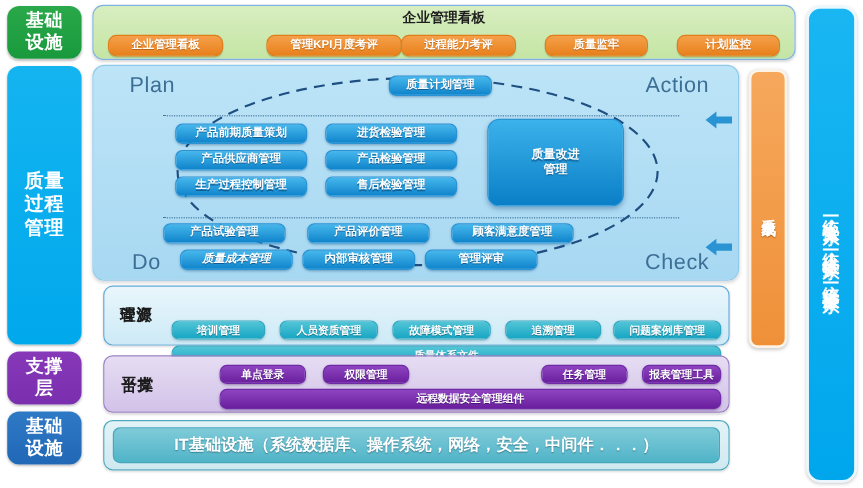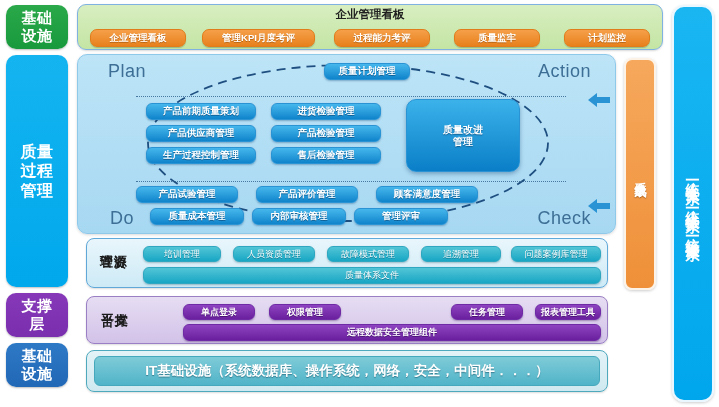--- a/index.html
+++ b/index.html
@@ -102,24 +102,25 @@
     box-shadow:0 1px 2px rgba(0,0,0,.14);
   }
   #res-label {
     position:absolute; left:5px; top:6px; width:42px; height:38px;
     font-size:13px; font-weight:bold; color:#1b1b1b;
     display:flex; flex-direction:row-reverse; justify-content:center;
     line-height:1.05; letter-spacing:0;
   }
   #res-label span { writing-mode:vertical-rl; text-orientation:upright; }
   .tealbtn {
-    height:16px; font-size:9px; border-radius:6px; font-weight:normal;
+    height:16px; font-size:9px; border-radius:6px; font-weight:bold;
     background:linear-gradient(180deg,#52c5d6,#18a6c4);
     border:1px solid #2fa7c0; box-shadow:0 1px 2px rgba(0,60,80,.3);
     text-shadow:0 1px 0 rgba(0,50,70,.45);
+    margin-top:21px;
   }
 
   
   #sup-band {
     position:absolute; left:86px; top:296px; width:522px; height:48px;
     border-radius:8px; border:1px solid #9a7fc4;
     background:linear-gradient(180deg,#e6ddf3,#d2c2e8);
     box-shadow:0 1px 2px rgba(0,0,0,.14);
   }
   #sup-label {
@@ -199,21 +200,21 @@
       <div>设施</div>
     </div>
   </div>
 
   <div id="rail-unified">统一安全体系，统一维护体系，统一标准体系</div>
 
   <div id="board-band">
     <div id="board-title">企业管理看板</div>
 
     <div class="pill orange-pill" style="left:12px;  width:96px;">企业管理看板</div>
-    <div class="pill orange-pill" style="left:124px; width:113px;">管理KPI月度考评</div>
+    <div class="pill orange-pill" style="left:144px; width:113px;">管理KPI月度考评</div>
     <div class="pill orange-pill" style="left:256px; width:96px;">过程能力考评</div>
     <div class="pill orange-pill" style="left:376px; width:86px;">质量监牢</div>
     <div class="pill orange-pill" style="left:486px; width:86px;">计划监控</div>
   </div>
 
   <div id="pdca-panel">
 
     <svg class="overlay" viewBox="0 0 539 180">
       <ellipse cx="270" cy="88" rx="200" ry="78" fill="none" stroke="#1e4f80" stroke-width="1.8" stroke-dasharray="9,6"></ellipse>
     </svg>
@@ -240,21 +241,21 @@
       <div>
         <div>质量改进</div>
         <div>管理</div>
       </div>
     </div>
 
     <div class="pill bluebtn" style="left:58px;  top:131px; width:102px;">产品试验管理</div>
     <div class="pill bluebtn" style="left:178px; top:131px; width:102px;">产品评价管理</div>
     <div class="pill bluebtn" style="left:298px; top:131px; width:102px;">顾客满意度管理</div>
 
-    <div class="pill bluebtn" style="left:72px;  top:153px; width:94px;">质量成本管理</div>
+    <div class="pill bluebtn" style="left:72px;  top:153px; width:94px;font-style:italic;">质量成本管理</div>
     <div class="pill bluebtn" style="left:174px; top:153px; width:94px;">内部审核管理</div>
     <div class="pill bluebtn" style="left:276px; top:153px; width:94px;">管理评审</div>
   </div>
 
   <svg class="arrow" style="left:586px; top:92px;" viewBox="0 0 26 16">
     <path d="M2 8 L11 1 L11 5 L24 5 L24 11 L11 11 L11 15 Z" fill="#2a93d4"></path>
   </svg>
   <svg class="arrow" style="left:586px; top:198px;" viewBox="0 0 26 16">
     <path d="M2 8 L11 1 L11 5 L24 5 L24 11 L11 11 L11 15 Z" fill="#2a93d4"></path>
   </svg>

